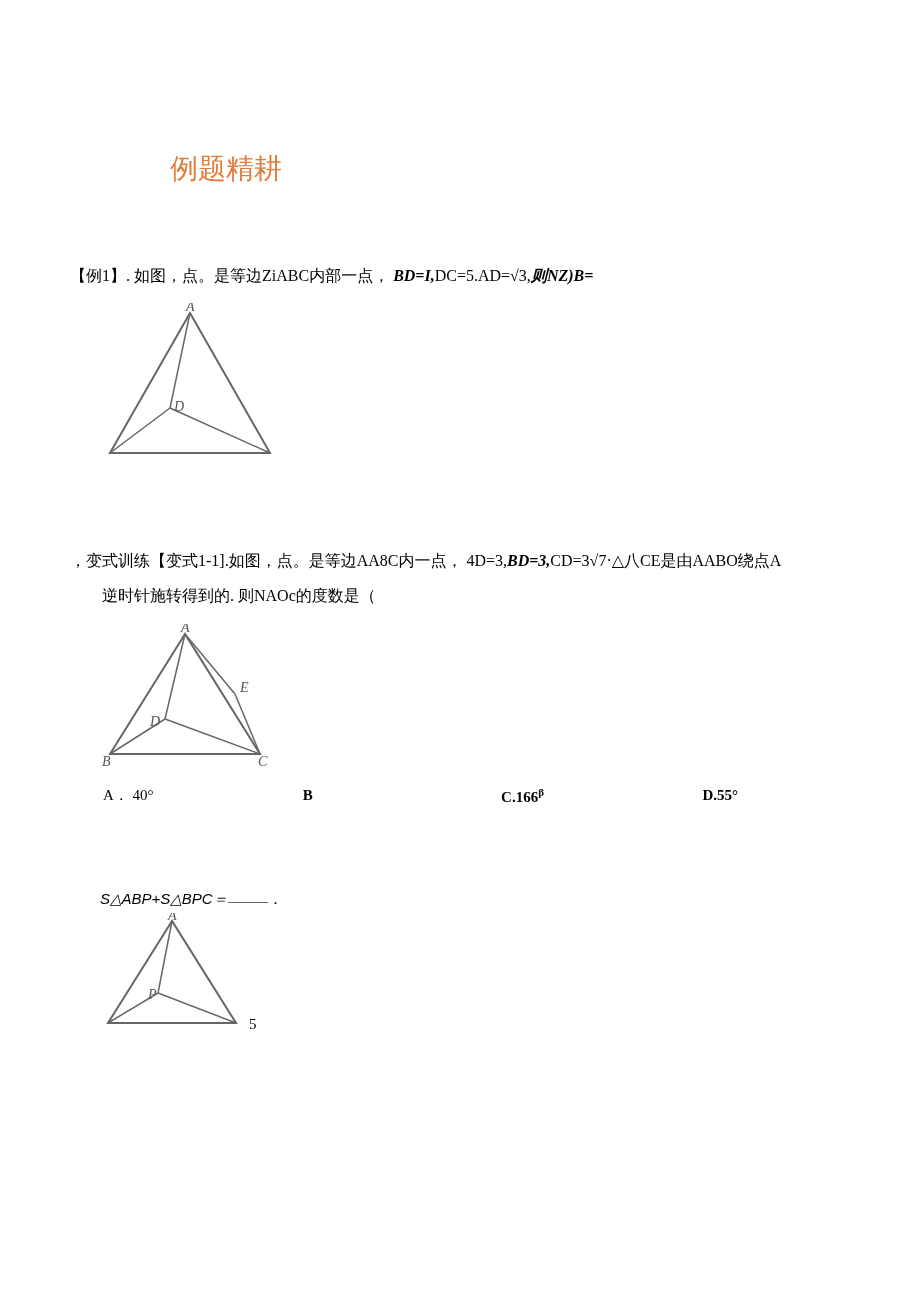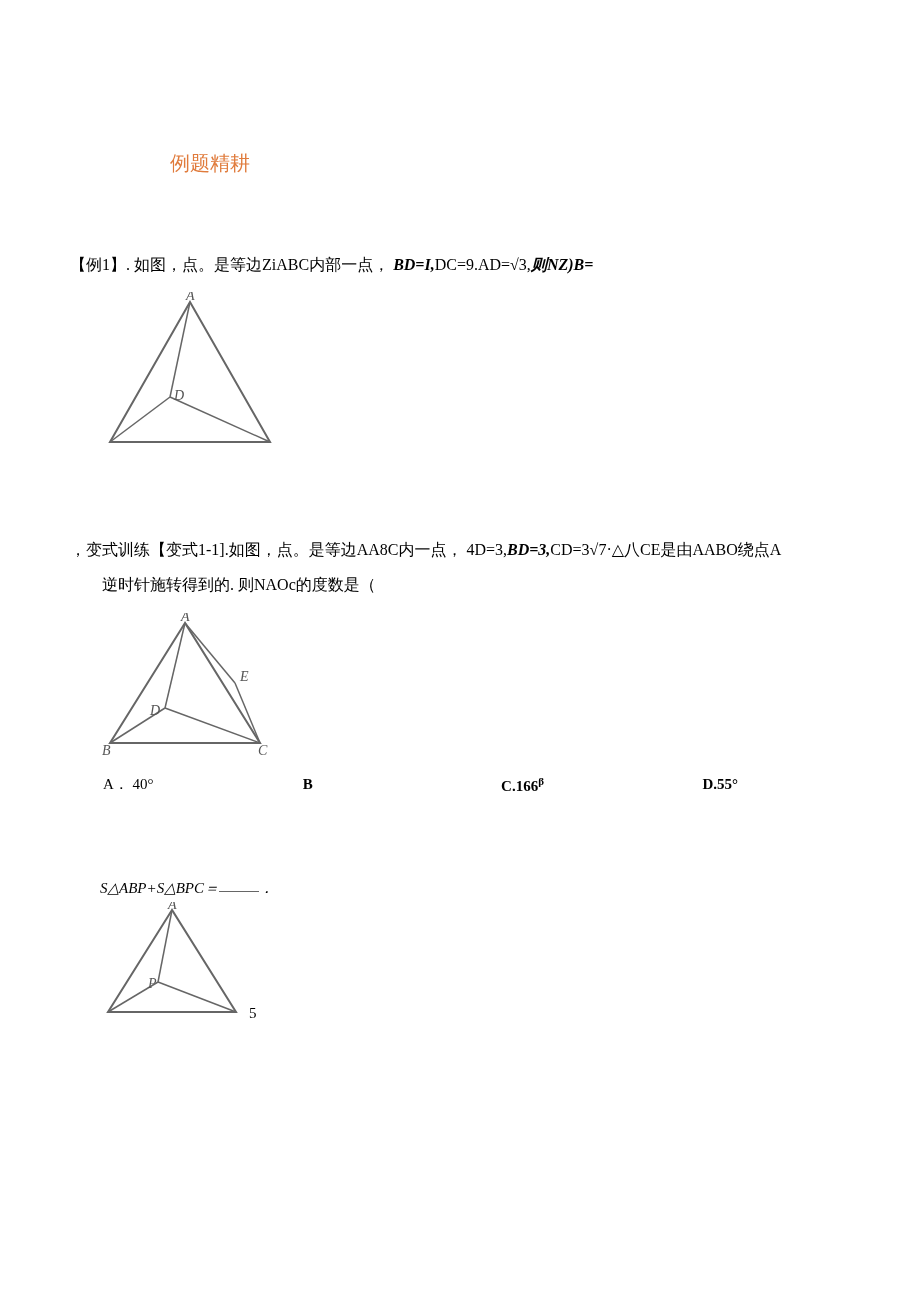--- a/index.html
+++ b/index.html
@@ -11,21 +11,21 @@
       color: #000;
       font-size: 16px;
     }
     .page {
       padding: 150px 70px 100px 70px;
       box-sizing: border-box;
     }
     .section-title {
       font-family: "KaiTi", "楷体", serif;
       color: #e07b3c;
-      font-size: 20px;
+      font-size: 28px;
       margin-left: 100px;
       margin-bottom: 70px;
     }
     .problem-block {
       margin-bottom: 80px;
     }
     .problem-text {
       line-height: 2.2;
       margin-bottom: 10px;
     }
@@ -53,21 +53,21 @@
       margin-left: 30px;
     }
     .options-row td {
       font-size: 15px;
       padding-right: 40px;
     }
     .opt-bold {
       font-weight: bold;
     }
     .sub-formula {
-      font-family: Liberation Serif, serif;
+      font-family: Liberation Sans, sans-serif;
       font-style: italic;
       margin-left: 30px;
       font-size: 15px;
     }
     .blank-line {
       border-bottom: 1px solid #666;
       display: inline-block;
       width: 40px;
       height: 0.9em;
       vertical-align: baseline;
@@ -86,21 +86,21 @@
 </head>
 <body>
 
 <div class="page">
 
   <div class="section-title">例题精耕</div>
 
   <div class="problem-block">
     <div class="problem-text">
       <span>【例1】</span><span>. 如图，点。是等边</span><span class="bold">ZiABC</span><span>内部一点，</span>
-      <span class="bold-italic">BD=I,</span><span class="bold">DC=9.</span><span class="bold">AD=√3,</span><span class="bold-italic">则</span><span class="bold-italic">NZ)B=</span>
+      <span class="bold-italic">BD=I,</span><span class="bold">DC=5.</span><span class="bold">AD=√3,</span><span class="bold-italic">则</span><span class="bold-italic">NZ)B=</span>
     </div>
     <div class="figure-wrap">
       <svg width="180" height="160" viewBox="0 0 180 160">
         <polygon points="90,10 10,150 170,150" fill="none" stroke="#666" stroke-width="2"></polygon>
         <line x1="90" y1="10" x2="70" y2="105" stroke="#666" stroke-width="1.5"></line>
         <line x1="10" y1="150" x2="70" y2="105" stroke="#666" stroke-width="1.5"></line>
         <line x1="170" y1="150" x2="70" y2="105" stroke="#666" stroke-width="1.5"></line>
         <text x="86" y="8" class="svg-label">A</text>
         <text x="74" y="108" class="svg-label">D</text>
       </svg>

